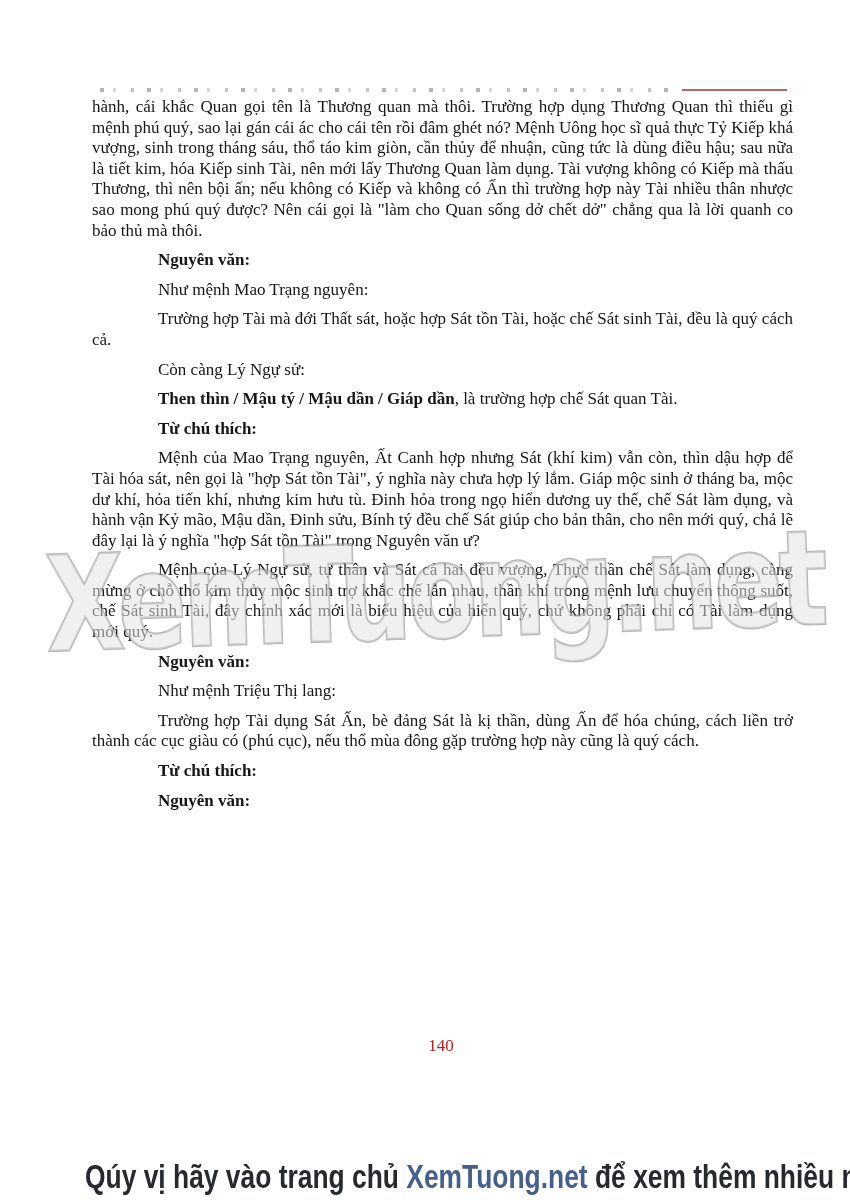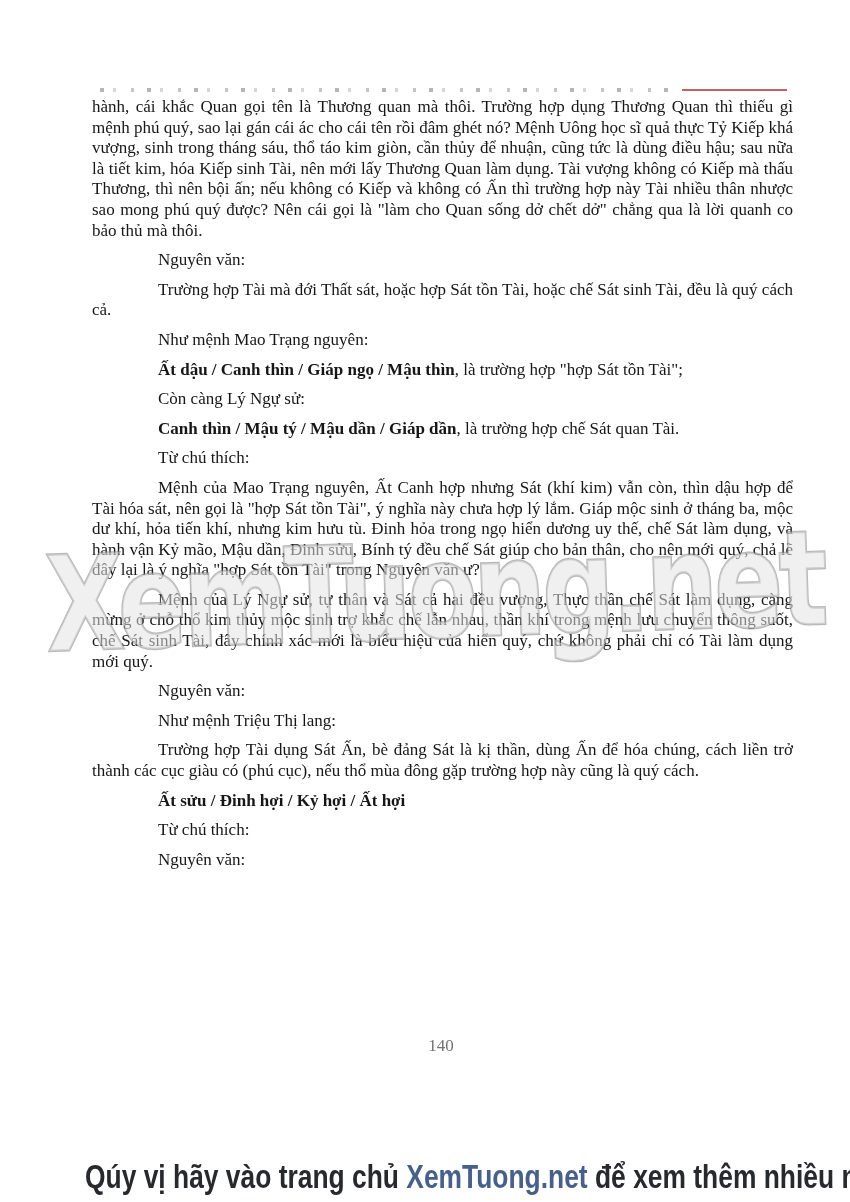--- a/index.html
+++ b/index.html
@@ -25,41 +25,41 @@
     position: absolute; left: 682px; top: 89px; width: 105px; height: 2px;
   }
 
   .content {
     position: absolute; left: 92px; top: 97px; width: 701px;
     font-size: 17px; line-height: 20.6px;
     color: #161616; text-align: justify;
   }
   .content p { margin: 0 0 9px 0; }
   .content p.indent { text-indent: 66px; }
-  .content p.heading { font-weight: normal; text-indent: 66px; margin: 3px 0 9px 0; }
+  .content p.heading { font-weight: bold; text-indent: 66px; margin: 3px 0 9px 0; }
   .content p.lead { text-indent: 66px; }
   .content p.lead b { font-weight: bold; }
 
   .watermark {
     position: absolute; left: 46px; top: 528px;
     font-family: "DejaVu Sans", sans-serif;
     font-size: 132px; font-weight: bold; letter-spacing: -5px;
     white-space: nowrap;
     color: rgba(255,255,255,0.38);
     -webkit-text-stroke: 2.5px rgba(130,130,130,0.55);
     paint-order: stroke;
     text-shadow: 0 0 1px rgba(160,160,160,0.25);
     transform: rotate(-2deg) scaleX(0.77);
     transform-origin: left center;
     pointer-events: none;
   }
 
   .page-number {
     position: absolute; top: 1036px; left: 0; width: 100%;
-    text-align: center; font-size: 17px; color: #737373;
+    text-align: center; font-size: 17px; color: #b91c1c;
     padding-left: 32px; box-sizing: border-box;
   }
 
   .footer {
     position: absolute; bottom: 6px; left: 0; width: 100%;
     text-align: center; white-space: nowrap;
     font-family: "Liberation Sans", sans-serif;
     font-size: 33px; font-weight: bold;
     color: #26292e;
     transform: scaleX(0.80);
@@ -70,32 +70,30 @@
 <body>
 
 <div class="page">
 
   <div class="top-remnants"></div>
   <div class="red-line" style="background: rgb(201, 96, 96);"></div>
 
   <main class="content" id="content-root">
       <p class="noindent">hành, cái khắc Quan gọi tên là Thương quan mà thôi. Trường hợp dụng Thương Quan thì thiếu gì mệnh phú quý, sao lại gán cái ác cho cái tên rồi đâm ghét nó? Mệnh Uông học sĩ quả thực Tỷ Kiếp khá vượng, sinh trong tháng sáu, thổ táo kim giòn, cần thủy để nhuận, cũng tức là dùng điều hậu; sau nữa là tiết kim, hóa Kiếp sinh Tài, nên mới lấy Thương Quan làm dụng. Tài vượng không có Kiếp mà thấu Thương, thì nên bội ấn; nếu không có Kiếp và không có Ấn thì trường hợp này Tài nhiều thân nhược sao mong phú quý được? Nên cái gọi là "làm cho Quan sống dở chết dở" chẳng qua là lời quanh co bảo thủ mà thôi.</p>
       <p class="heading">Nguyên văn:</p>
+      <p class="indent">Như mệnh Mao Trạng nguyên:</p>
       <p class="indent">Trường hợp Tài mà đới Thất sát, hoặc hợp Sát tồn Tài, hoặc chế Sát sinh Tài, đều là quý cách cả.</p>
-      <p class="indent">Như mệnh Mao Trạng nguyên:</p>
-      <p class="lead"><b>Ất dậu / Canh thìn / Giáp ngọ / Mậu thìn</b><span>, là trường hợp "hợp Sát tồn Tài";</span></p>
       <p class="indent">Còn càng Lý Ngự sử:</p>
-      <p class="lead"><b>Canh thìn / Mậu tý / Mậu dần / Giáp dần</b><span>, là trường hợp chế Sát quan Tài.</span></p>
+      <p class="lead"><b>Then thìn / Mậu tý / Mậu dần / Giáp dần</b><span>, là trường hợp chế Sát quan Tài.</span></p>
       <p class="heading">Từ chú thích:</p>
       <p class="indent">Mệnh của Mao Trạng nguyên, Ất Canh hợp nhưng Sát (khí kim) vẫn còn, thìn dậu hợp để Tài hóa sát, nên gọi là "hợp Sát tồn Tài", ý nghĩa này chưa hợp lý lắm. Giáp mộc sinh ở tháng ba, mộc dư khí, hỏa tiến khí, nhưng kim hưu tù. Đinh hỏa trong ngọ hiển dương uy thế, chế Sát làm dụng, và hành vận Kỷ mão, Mậu dần, Đinh sửu, Bính tý đều chế Sát giúp cho bản thân, cho nên mới quý, chả lẽ đây lại là ý nghĩa "hợp Sát tồn Tài" trong Nguyên văn ư?</p>
       <p class="indent">Mệnh của Lý Ngự sử, tự thân và Sát cả hai đều vượng, Thực thần chế Sát làm dụng, càng mừng ở chỗ thổ kim thủy mộc sinh trợ khắc chế lẫn nhau, thần khí trong mệnh lưu chuyển thông suốt, chế Sát sinh Tài, đây chính xác mới là biểu hiệu của hiển quý, chứ không phải chỉ có Tài làm dụng mới quý.</p>
       <p class="heading">Nguyên văn:</p>
       <p class="indent">Như mệnh Triệu Thị lang:</p>
       <p class="indent">Trường hợp Tài dụng Sát Ấn, bè đảng Sát là kị thần, dùng Ấn để hóa chúng, cách liền trở thành các cục giàu có (phú cục), nếu thổ mùa đông gặp trường hợp này cũng là quý cách.</p>
-      <p class="lead"><b>Ất sửu / Đinh hợi / Kỷ hợi / Ất hợi</b><span></span></p>
       <p class="heading">Từ chú thích:</p>
       <p class="heading">Nguyên văn:</p>
     </main>
 
   <div class="watermark">XemTuong.net</div>
 
   <div class="page-number">140</div>
 
   <div class="footer"><span>Qúy vị hãy vào trang chủ </span><span class="brand" style="color: rgb(69, 96, 140);">XemTuong.net</span><span> để xem thêm nhiều mục hay khác</span></div>
 

